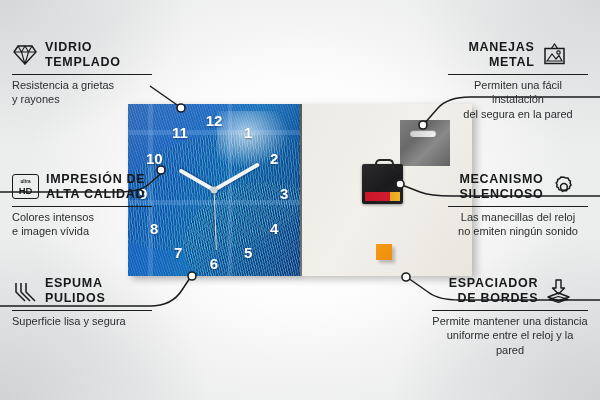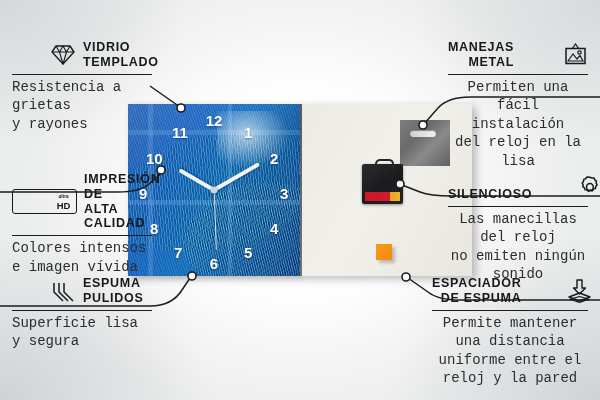--- a/index.html
+++ b/index.html
@@ -74,29 +74,29 @@
     box-shadow:3px 3px 3px rgba(0,0,0,.22);}
   #seam{position:absolute;left:172px;top:0;width:2px;height:172px;
     background:linear-gradient(180deg,#2a2a2a,#4a4a4a);opacity:.75;}
 
   
   .callout{position:absolute;}
   .co-head{display:flex;align-items:center;gap:7px;}
   .co-title{font-family:Liberation Sans, sans-serif;font-weight:700;font-size:12.5px;
     letter-spacing:.7px;color:#16181a;line-height:1.18;}
   .co-rule{height:1.3px;background:#1b1d1f;margin-top:4px;}
-  .co-sub{font-family:Liberation Mono, monospace;font-size:14px;color:#2b2d2f;
+  .co-sub{font-family:Liberation Sans, sans-serif;font-size:11px;color:#2b2d2f;
     line-height:1.32;margin-top:3px;}
   .left .co-head{justify-content:flex-start;}
   .left .co-title{text-align:left;}
   .left .co-sub{text-align:left;}
-  .right .co-head{justify-content:space-between;}
+  .right .co-head{justify-content:center;}
   .right .co-title{text-align:right;}
   .right .co-sub{text-align:center;}
-  .ico{flex:0 0 auto;width:26px;height:24px;display:flex;align-items:center;justify-content:center;color:#17191b;padding-left:38px;}
+  .ico{flex:0 0 auto;width:26px;height:24px;display:flex;align-items:center;justify-content:center;color:#17191b;}
   .ico svg{display:block;}
   #lines{position:absolute;left:0;top:0;width:600px;height:400px;pointer-events:none;}
 </style>
 </head>
 <body>
 
 <div id="stage">
 
   <div class="vig tl"></div>
   <div class="vig tr"></div>
@@ -241,49 +241,49 @@
           <path d="M12.5 1 L9.5 5.5 H15.5 Z" fill="none" stroke="currentColor" stroke-width="1.2"></path>
           <rect x="3" y="5.5" width="19" height="15" fill="none" stroke="currentColor" stroke-width="1.5"></rect>
           <path d="M5 18 L10 11 L14 16 L17 12.5 L20 18 Z" fill="none" stroke="currentColor" stroke-width="1.2"></path>
           <circle cx="16.5" cy="9.5" r="1.7" fill="none" stroke="currentColor" stroke-width="1.2"></circle>
         </svg>
       </span>
     </div>
     <div class="co-rule" style="width:140px;"></div>
     <div class="co-sub">
       <span>Permiten una fácil instalación</span><br>
-      <span>del reloj en la lisa</span>
+      <span>del segura en la pared</span>
     </div>
   </div>
 
   <div class="callout right" style="left:448px;top:172px;width:140px;">
     <div class="co-head">
       <span class="co-title">
-        <br>
+        <span>MECANISMO</span><br>
         <span>SILENCIOSO</span>
       </span>
       <span class="ico">
         <svg width="24" height="24" viewBox="0 0 24 24">
           <path d="M12 2.2 l2.1 .9 2-.1 .7 1.9 1.6 1.2 -.3 2 1 1.8 -1.4 1.5 -.2 2 -1.9 .7 -1.2 1.6 -2-.3 -1.8 1 -1.5-1.4 -2-.2 -.7-1.9 -1.6-1.2 .3-2 -1-1.8 1.4-1.5 .2-2 1.9-.7 1.2-1.6 Z" fill="none" stroke="currentColor" stroke-width="1.5" stroke-linejoin="round"></path>
           <circle cx="11.9" cy="11.9" r="3.4" fill="none" stroke="currentColor" stroke-width="1.5"></circle>
         </svg>
       </span>
     </div>
     <div class="co-rule" style="width:140px;"></div>
     <div class="co-sub">
       <span>Las manecillas del reloj</span><br>
       <span>no emiten ningún sonido</span>
     </div>
   </div>
 
   <div class="callout right" style="left:432px;top:276px;width:156px;">
     <div class="co-head">
       <span class="co-title">
         <span>ESPACIADOR</span><br>
-        <span>DE ESPUMA</span>
+        <span>DE BORDES</span>
       </span>
       <span class="ico">
         <svg width="25" height="24" viewBox="0 0 25 24">
           <path d="M10 1 H15 V9 H18.5 L12.5 15 L6.5 9 H10 Z" fill="none" stroke="currentColor" stroke-width="1.4" stroke-linejoin="round"></path>
           <path d="M12.5 14 L23 18 L12.5 22 L2 18 Z" fill="none" stroke="currentColor" stroke-width="1.4" stroke-linejoin="round"></path>
           <path d="M12.5 17.5 L22 20.3 L12.5 23.4 L3 20.3 Z" fill="none" stroke="currentColor" stroke-width="1.2" stroke-linejoin="round"></path>
         </svg>
       </span>
     </div>
     <div class="co-rule" style="width:156px;"></div>

